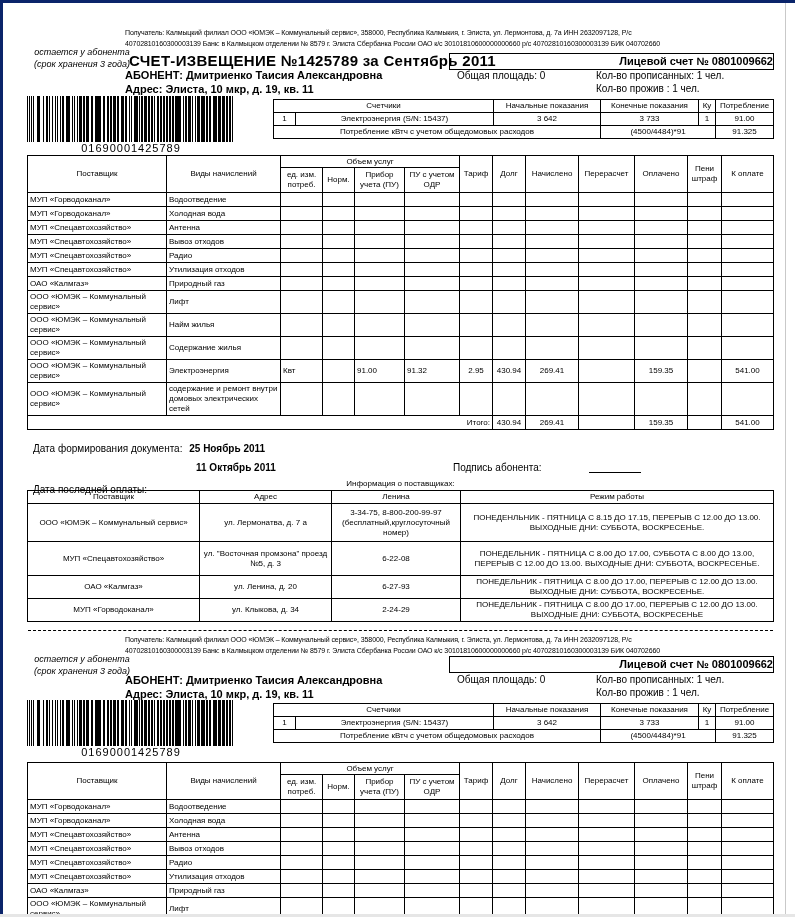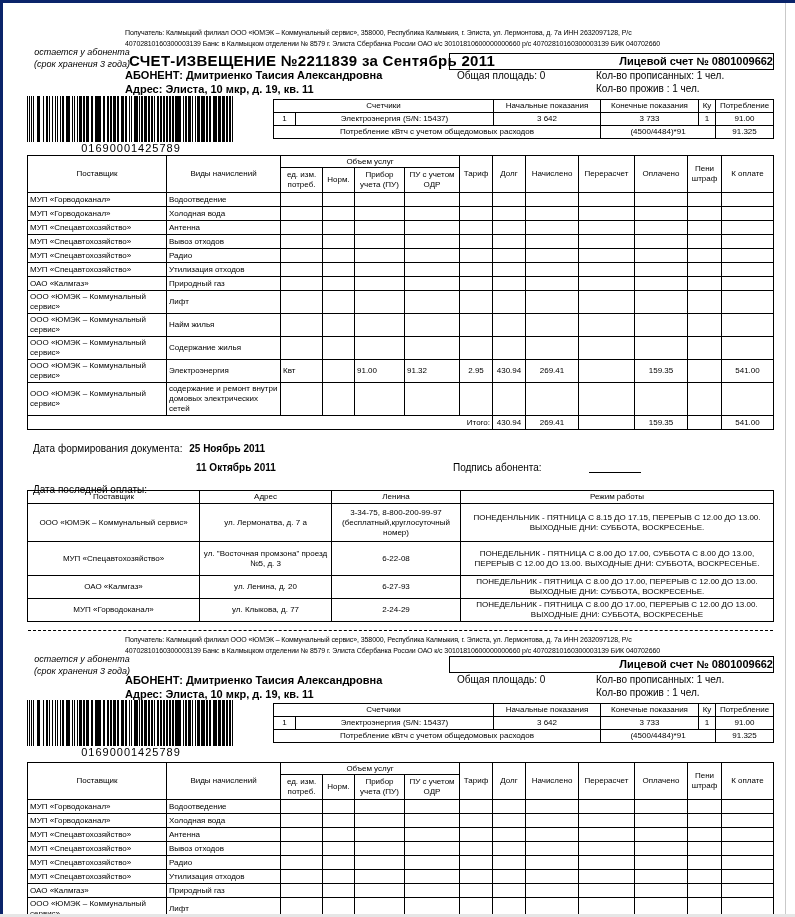--- a/index.html
+++ b/index.html
@@ -47,21 +47,21 @@
 </head>
 <body>
 
 <div class="page">
 
   <div class="abs recipient" style="left:122px; top:24px;">Получатель: Калмыцкий филиал ООО «ЮМЭК – Коммунальный сервис», 358000, Республика Калмыкия, г. Элиста, ул. Лермонтова, д. 7а ИНН 2632097128, Р/с</div>
   <div class="abs recipient" style="left:122px; top:35px;">40702810160300003139 Банк: в Калмыцком отделении № 8579 г. Элиста Сбербанка России ОАО к/с 30101810600000000660 р/с 40702810160300003139 БИК 040702660</div>
 
   <div class="abs keep-note" style="left:24px; top:43px;">остается у абонента (срок хранения 3 года)</div>
 
-  <div class="abs doc-title" style="left:126px; top:49px;">СЧЕТ-ИЗВЕЩЕНИЕ №2211839  за Сентябрь 2011</div>
+  <div class="abs doc-title" style="left:126px; top:49px;">СЧЕТ-ИЗВЕЩЕНИЕ №1425789  за Сентябрь 2011</div>
   <div class="abs account-box" style="left:446px; top:50px; width:325px;">Лицевой счет № 0801009662</div>
 
   <div class="abs subtitle" style="left:122px; top:66px;">АБОНЕНТ: Дмитриенко Таисия Александровна</div>
   <div class="abs subtitle" style="left:122px; top:80px;">Адрес: Элиста, 10 мкр, д. 19, кв. 11</div>
 
   <div class="abs info" style="left:454px; top:67px;">Общая площадь: 0</div>
   <div class="abs info" style="left:593px; top:67px;">Кол-во прописанных: 1  чел.</div>
   <div class="abs info" style="left:593px; top:80px;">Кол-во прожив : 1  чел.</div>
 
   <div class="abs barcode js-barcode" style="left:24px; top:93px; width:208px;">
@@ -467,20 +467,21 @@
   <div class="abs date-row" style="left:30px; top:481px;">
     <span>Дата последней оплаты:</span>
   </div>
   <div class="abs date-row" style="left:193px; top:459px;">
     <b>11 Октябрь 2011</b>
   </div>
   <div class="abs date-row" style="left:450px; top:459px;">Подпись абонента:</div>
   <div class="abs" style="left:586px; top:469px; width:52px; border-top:1px solid #000;"></div>
 
 
+  <div class="abs" style="left:24px; top:476px; width:747px; text-align:center; font-size:8px;">Информация о поставщиках:</div>
 
   <table class="abs suppliers" style="left:24px; top:487px; width:747px;">
     <tbody>
         <tr>
       <th style="width:172px">Поставщик</th>
       <th style="width:132px">Адрес</th>
       <th style="width:129px">Ленина</th>
       <th>Режим работы</th>
     </tr>
     <tr style="height:38px">
@@ -496,21 +497,21 @@
       <td>ПОНЕДЕЛЬНИК - ПЯТНИЦА С 8.00 ДО 17.00, СУББОТА С 8.00 ДО 13.00, ПЕРЕРЫВ С 12.00 ДО 13.00. ВЫХОДНЫЕ ДНИ: СУББОТА, ВОСКРЕСЕНЬЕ.</td>
     </tr>
     <tr style="height:23px">
       <td>ОАО «Калмгаз»</td>
       <td>ул. Ленина, д. 20</td>
       <td>6-27-93</td>
       <td>ПОНЕДЕЛЬНИК - ПЯТНИЦА С 8.00 ДО 17.00, ПЕРЕРЫВ С 12.00 ДО 13.00. ВЫХОДНЫЕ ДНИ: СУББОТА, ВОСКРЕСЕНЬЕ.</td>
     </tr>
     <tr style="height:23px">
       <td>МУП «Горводоканал»</td>
-      <td>ул. Клыкова, д. 77</td>
+      <td>ул. Клыкова, д. 34</td>
       <td>2-24-29</td>
       <td>ПОНЕДЕЛЬНИК - ПЯТНИЦА С 8.00 ДО 17.00, ПЕРЕРЫВ С 12.00 ДО 13.00. ВЫХОДНЫЕ ДНИ: СУББОТА, ВОСКРЕСЕНЬЕ</td>
     </tr>
   </tbody>
     </table>
 
   <div class="dashed" style="top:627px;"></div>
 
   <div class="abs recipient" style="left:122px; top:631px;">Получатель: Калмыцкий филиал ООО «ЮМЭК – Коммунальный сервис», 358000, Республика Калмыкия, г. Элиста, ул. Лермонтова, д. 7а ИНН 2632097128, Р/с</div>
   <div class="abs recipient" style="left:122px; top:642px;">40702810160300003139 Банк: в Калмыцком отделении № 8579 г. Элиста Сбербанка России ОАО к/с 30101810600000000660 р/с 40702810160300003139 БИК 040702660</div>

